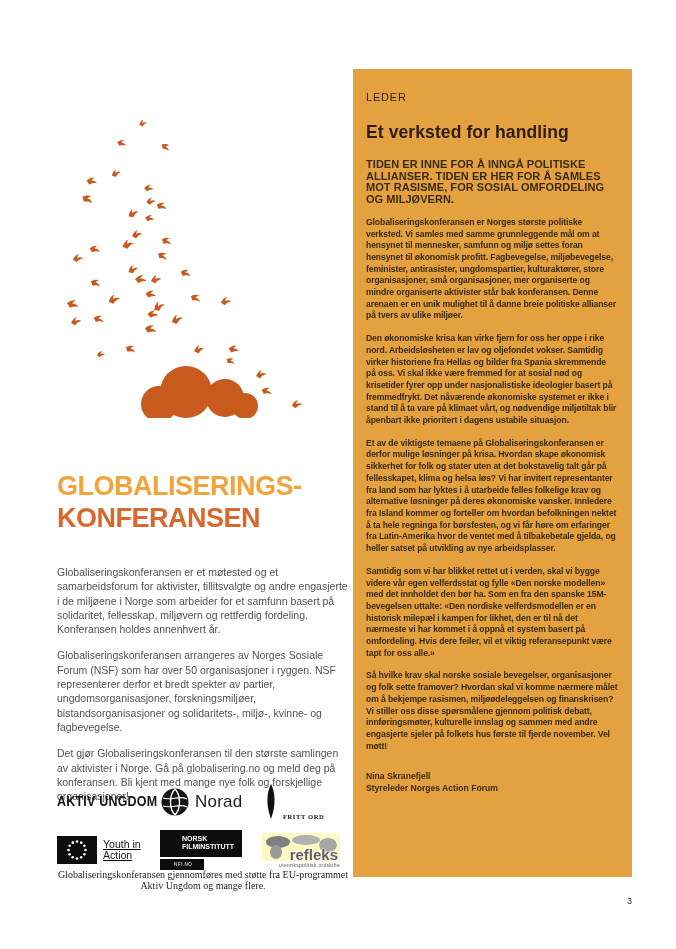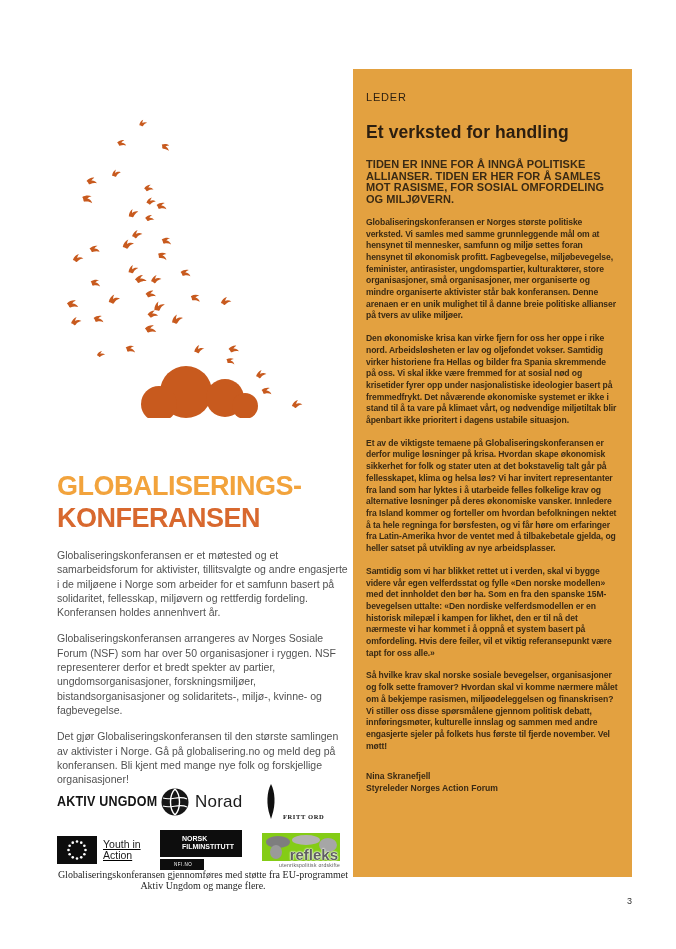--- a/index.html
+++ b/index.html
@@ -14,21 +14,21 @@
 
   
   .illustration{position:absolute;left:0;top:0;width:676px;height:949px;pointer-events:none;}
   .bird,.cloud{fill:var(--bird-orange,#c85a1e);}
 
   
   .title-block{position:absolute;left:57px;top:470px;width:300px;margin:0;
                font-size:27px;font-weight:bold;line-height:32px;letter-spacing:-0.5px;}
   .title-l1{color:var(--title-orange-light,#f2a33c);}
   .title-l2{color:var(--title-orange-dark,#d8682e);}
-  .left-text{position:absolute;left:57px;top:548px;width:291px;}
+  .left-text{position:absolute;left:57px;top:565px;width:291px;}
   .left-text p{margin:0 0 12px;font-size:10.5px;line-height:14.3px;color:var(--body-text,#515151);}
 
   
   .logos{position:absolute;left:57px;top:782px;width:296px;}
   .logo-row{display:flex;align-items:center;margin-bottom:8px;}
   .logo-cell{display:flex;align-items:center;}
   .c1{width:103px;} .c2{width:102px;} .c3{width:91px;}
   .aktiv-label{font-weight:bold;font-size:12.5px;letter-spacing:0.2px;color:#141414;
                transform:scaleY(1.12);display:inline-block;}
   .norad-wrap{display:flex;align-items:center;gap:5px;}
@@ -37,21 +37,21 @@
   .frittord-label{font-family:"Liberation Serif",serif;font-weight:bold;font-size:6.5px;
                   letter-spacing:0.6px;color:#111;margin-bottom:2px;}
   .youth-wrap{display:flex;align-items:center;gap:6px;text-decoration:underline;}
   .youth-label{font-size:10.5px;line-height:11.5px;color:#1a1a1a;width:48px;}
   .nfi-wrap{display:flex;flex-direction:column;gap:2px;}
   .nfi-box{width:82px;min-height:27px;background:#0d0d0d;color:#fff;font-weight:bold;
            font-size:7px;line-height:8px;padding:5px 4px 4px 22px;}
   .nfi-sub{width:44px;height:11px;background:#0d0d0d;color:#fff;font-size:4.5px;
            line-height:11px;padding-left:14px;letter-spacing:0.5px;}
   .refleks-wrap{display:flex;flex-direction:column;}
-  .refleks-box{position:relative;width:78px;height:28px;background:#84cc16;overflow:hidden;}
+  .refleks-box{position:relative;width:78px;height:28px;background:#fef9c3;overflow:hidden;}
   .refleks-label{position:absolute;right:2px;bottom:-2px;font-weight:bold;font-size:15px;
                  color:#5f5f5f;text-shadow:0 0 2px #fff,0 0 2px #fff,0 0 1px #fff;}
   .refleks-sub{font-size:5px;color:#555;margin-top:1px;text-align:right;letter-spacing:0.3px;}
 
   .footnote{position:absolute;left:57px;top:869px;width:292px;
             font-family:"Liberation Serif",serif;font-size:10px;color:#1f1f1f;text-align:center;}
 
   
   .editorial{position:absolute;left:353px;top:69px;width:279px;min-height:808px;
              background:var(--panel-orange,#e3a140);padding:22px 14px 18px 13px;

